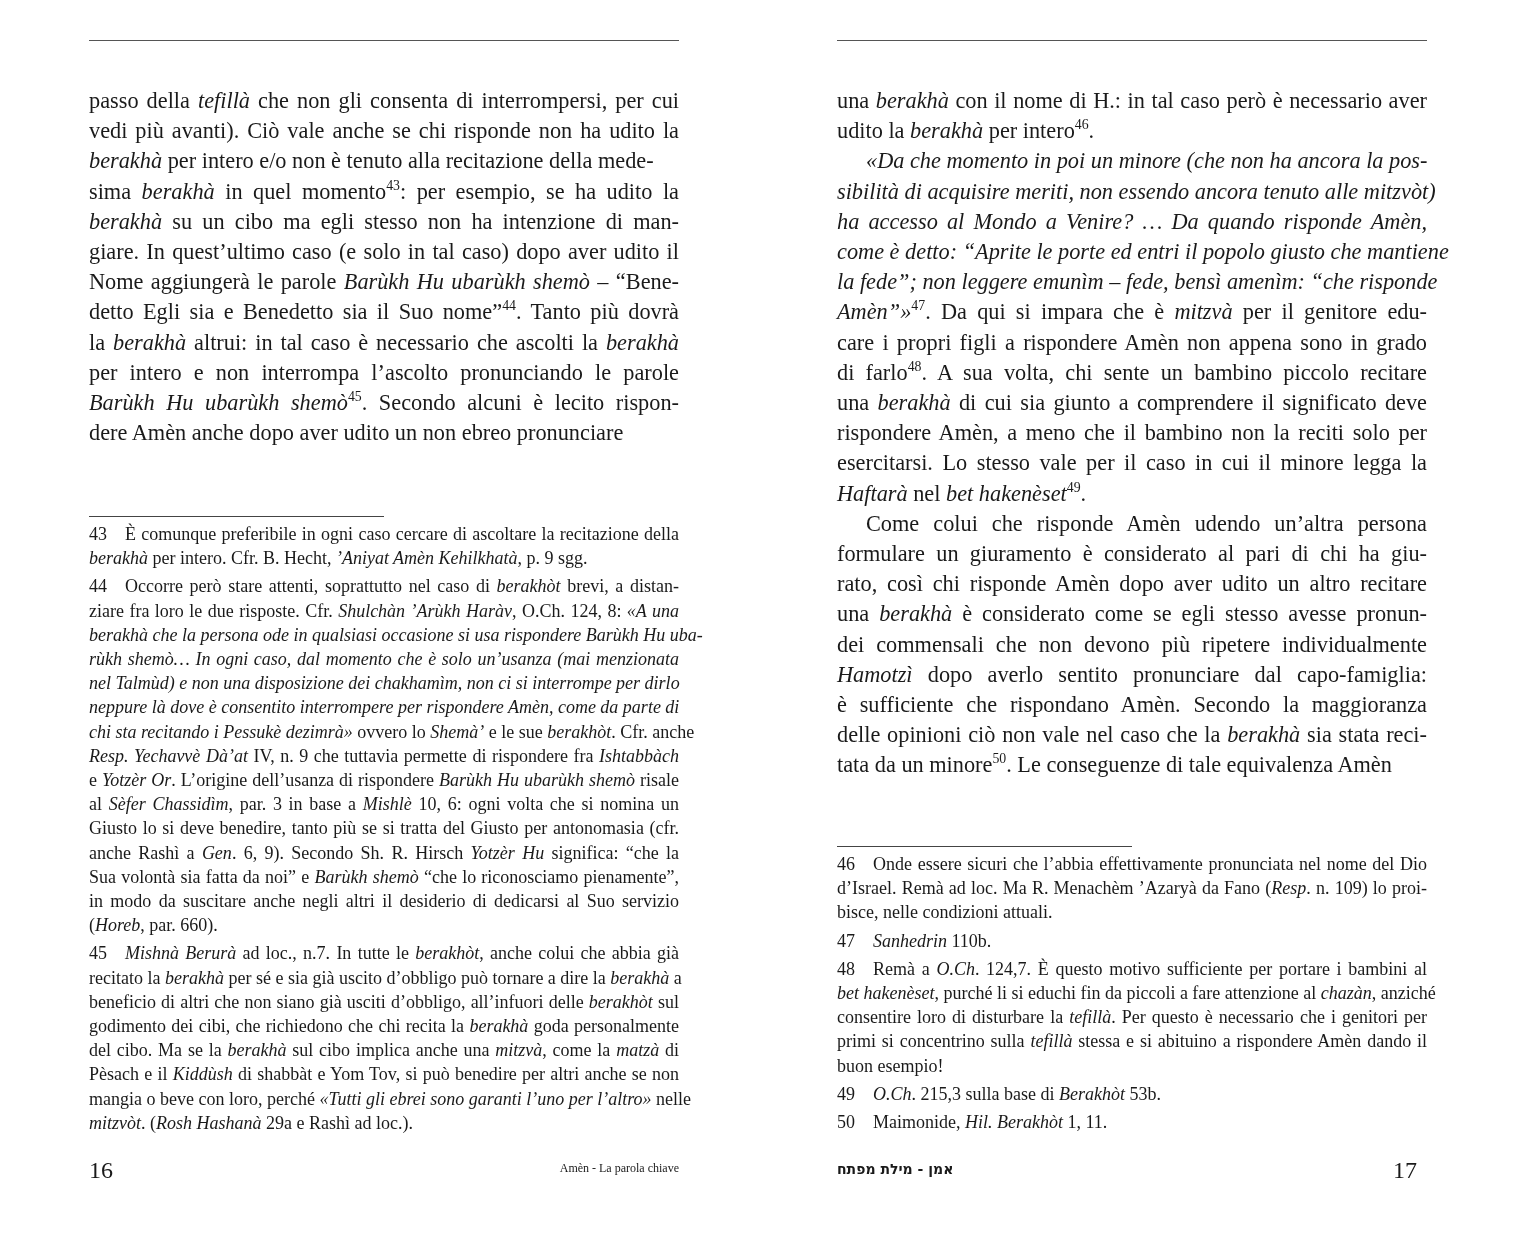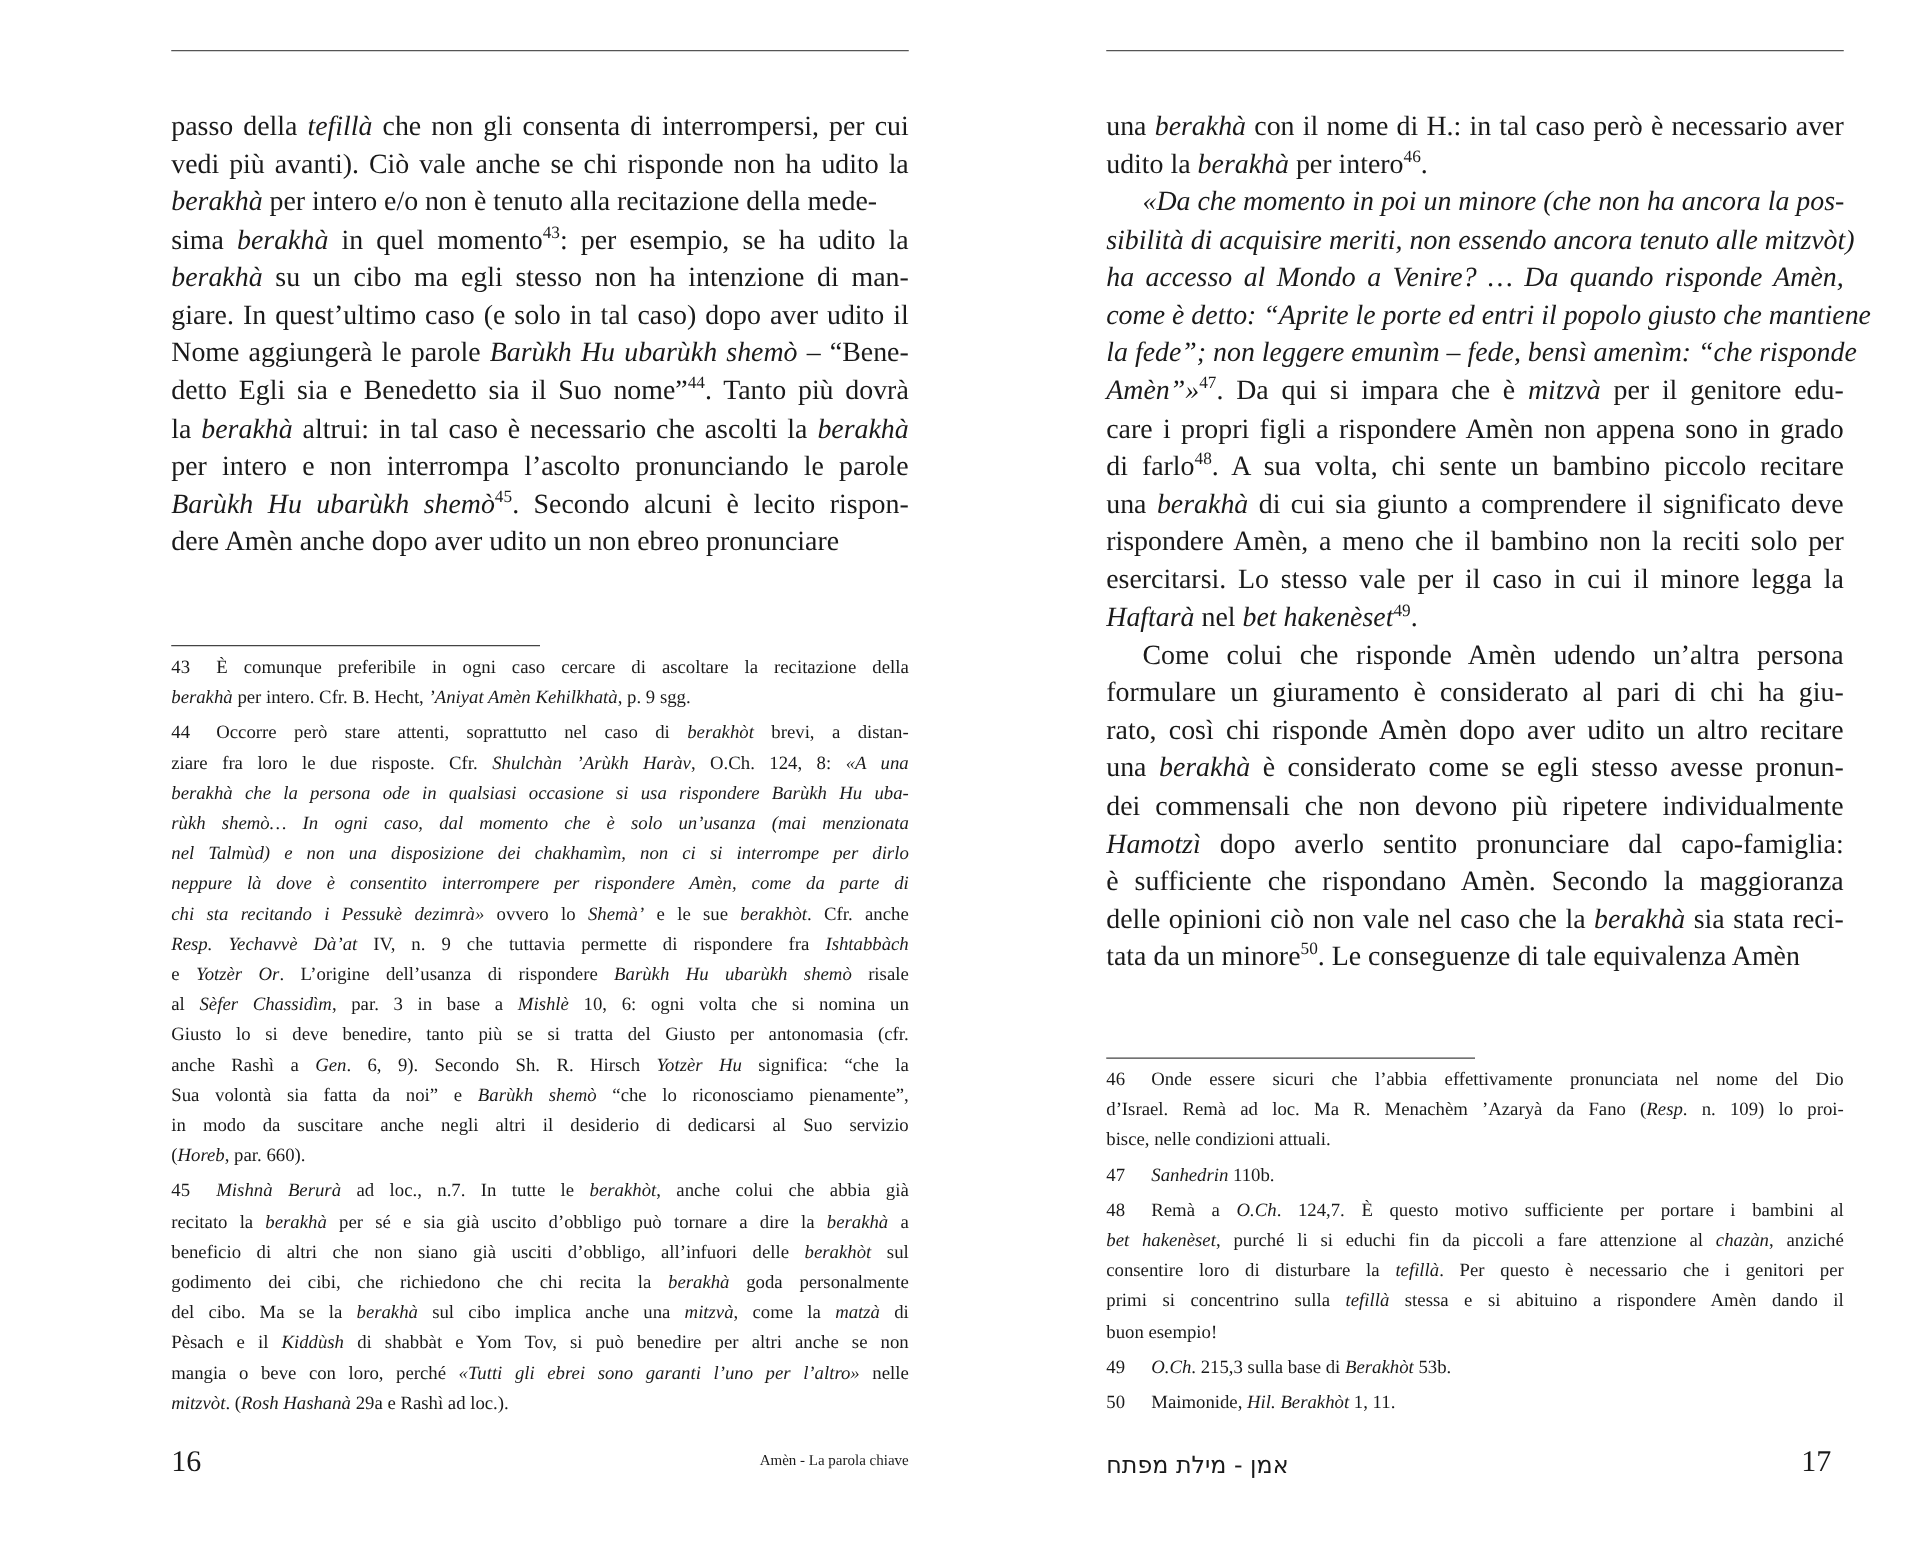--- a/index.html
+++ b/index.html
@@ -1,36 +1,36 @@
 <!DOCTYPE html>
 <html><head>
 <meta charset="utf-8">
 <style>
   html, body { margin:0; padding:0; background:#ffffff; }
   body { width:1535px; height:1240px; position:relative; overflow:hidden;
          font-family:"Liberation Serif","DejaVu Serif",serif; color:#1a1a1a; }
-  .page { position:absolute; top:0; width:590px; height:932px;margin-left:48px; }
+  .page { position:absolute; top:0; width:590px; height:932px; }
   .page.left { left:89px; }
   .page.right { left:837px; }
   .top-rule { position:absolute; top:40px; left:0; width:590px; height:0; border-top:1.3px solid #555; }
   .body-text { position:absolute; top:86px; left:0; width:590px; font-size:22.3px; line-height:30.2px;
                text-align:justify; hyphens:manual; }
   .body-text .ln { display:block; text-align:justify; text-align-last:justify; white-space:nowrap; }
   .body-text .ln.last { text-align-last:left; }
   sup { font-size:0.62em; line-height:0; vertical-align:0.62em; }
   i { font-style:italic; }
   .fn-rule { position:absolute; left:0; width:295px; border-top:1.2px solid #444; }
-  .footnotes { position:absolute; left:0; width:590px; font-size:15px; line-height:24.2px; }
+  .footnotes { position:absolute; left:0; width:590px; font-size:18px; line-height:24.2px; }
   .fn { margin:0 0 4px 0; }
   .fn .ln { display:block; text-align:justify; text-align-last:justify; white-space:nowrap; }
   .fn .ln.last { text-align-last:left; }
   .fn-num { display:inline-block; width:36px; }
   .folio { position:absolute; top:1157px; font-size:24px; }
   .running-head { position:absolute; top:1161px; font-size:12px; }
-  .running-head.he { font-family:"DejaVu Sans",sans-serif; direction:rtl; font-size:19px; font-weight:normal; }
+  .running-head.he { font-family:"DejaVu Sans",sans-serif; direction:rtl; font-size:14px; font-weight:bold; }
 </style>
 </head>
 <body>
 
 <div class="page left">
   <div class="top-rule"></div>
   <div class="body-text">
       <span class="ln">passo della <i>tefillà</i> che non gli consenta di interrompersi, per cui</span>
       <span class="ln">vedi più avanti). Ciò vale anche se chi risponde non ha udito la</span>
       <span class="ln last"><i>berakhà</i> per intero e/o non è tenuto alla recitazione della mede-</span>

